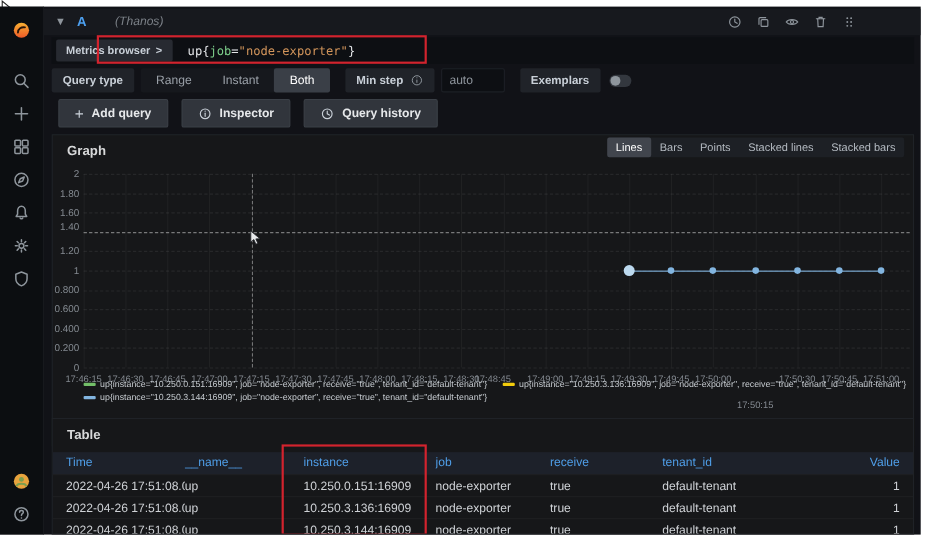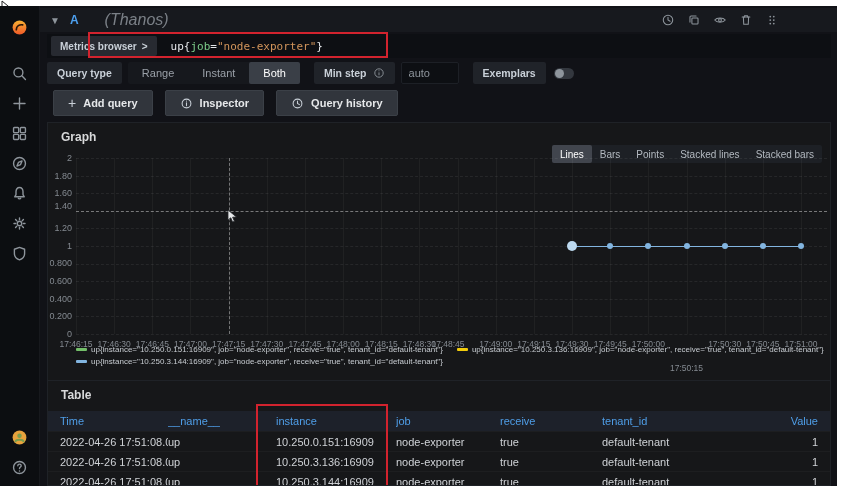--- a/index.html
+++ b/index.html
@@ -22,21 +22,21 @@
     flex-direction:column; align-items:center; }
 
   
   #content { position:absolute; left:40px; top:0; width:797px; height:100%; }
 
   
   #query-row-header { position:absolute; left:0; top:2px; width:797px; height:24px;
     background:#17191e; display:flex; align-items:center; padding:0 10px; }
   .chev { color:#8e959c; font-size:10px; margin-right:10px; }
   #ref-id { color:#4da0f0; font-size:12px; font-weight:bold; margin-right:26px; }
-  #ds-hint { color:#7b8087; font-size:16px; font-style:italic; }
+  #ds-hint { color:#7b8087; font-size:11px; font-style:italic; }
   #row-icons { margin-left:auto; display:flex; gap:12px; margin-right:48px; }
   #row-icons .ric { width:14px; height:14px; cursor:pointer; }
   #row-icons svg { width:14px; height:14px; stroke:#8e959c; fill:none;
     stroke-width:1.2; stroke-linecap:round; }
 
   #metrics-row { position:absolute; left:7px; top:28px; width:784px; height:24px;
     background:#0d0f13; display:flex; align-items:center; }
   #metrics-browser-btn { display:flex; align-items:center; gap:5px; height:20px;
     margin-left:4px; padding:0 9px; background:#272a31; border-radius:2px;
     color:#c9d0d8; font-size:10px; font-weight:bold; cursor:pointer; }
@@ -75,21 +75,21 @@
   .action-btn .plus-glyph { font-size:14px; color:#c9d0d8; font-weight:normal; }
 
   
   .panel { position:absolute; background:#161719; border:1px solid #1f2227; }
   #graph-panel { left:7px; top:116px; width:784px; height:284px; }
   #table-panel { left:7px; top:374px; width:784px; height:106px; overflow:hidden; }
   .panel-title { position:absolute; left:13px; top:7px; color:#d8d9da;
     font-size:12px; font-weight:bold; }
 
   
-  #mode-group { position:absolute; right:8px; top:22px; display:flex;
+  #mode-group { position:absolute; right:8px; top:2px; display:flex;
     background:#1d2025; border-radius:2px; }
   .mode-chip { height:18px; display:flex; align-items:center; padding:0 8px;
     color:#b4bac1; font-size:10px; cursor:pointer; border-radius:2px; }
   .mode-chip.selected { background:#41454d; color:#ffffff; }
 
   
   #plot { position:absolute; left:28px; top:35px; width:753px; height:176px; }
   .hgrid { position:absolute; left:0; width:751px; border-top:1px dashed rgba(255,255,255,0.07); }
   .vgrid { position:absolute; top:0; height:176px; border-left:1px solid rgba(255,255,255,0.045); }
   .ytick { position:absolute; right:757px; transform:translateY(-50%);

